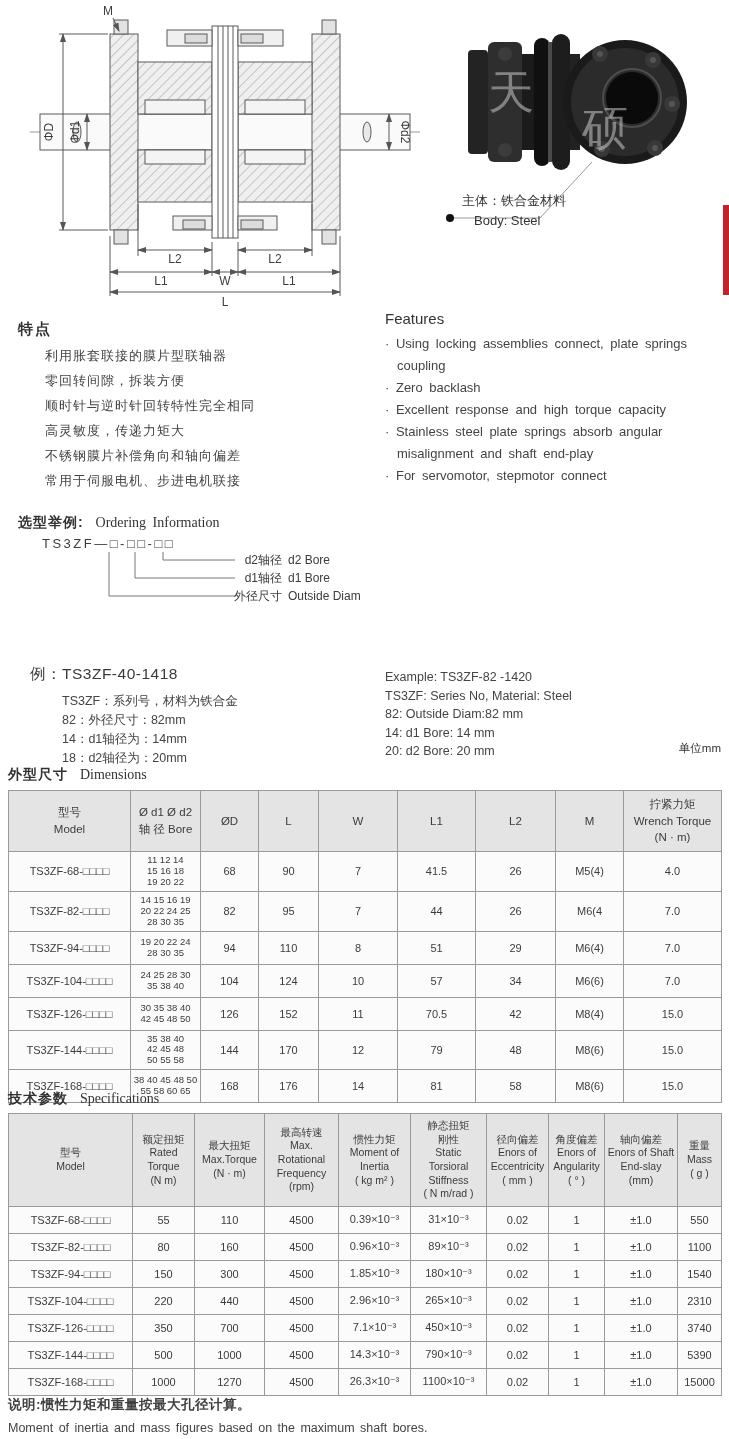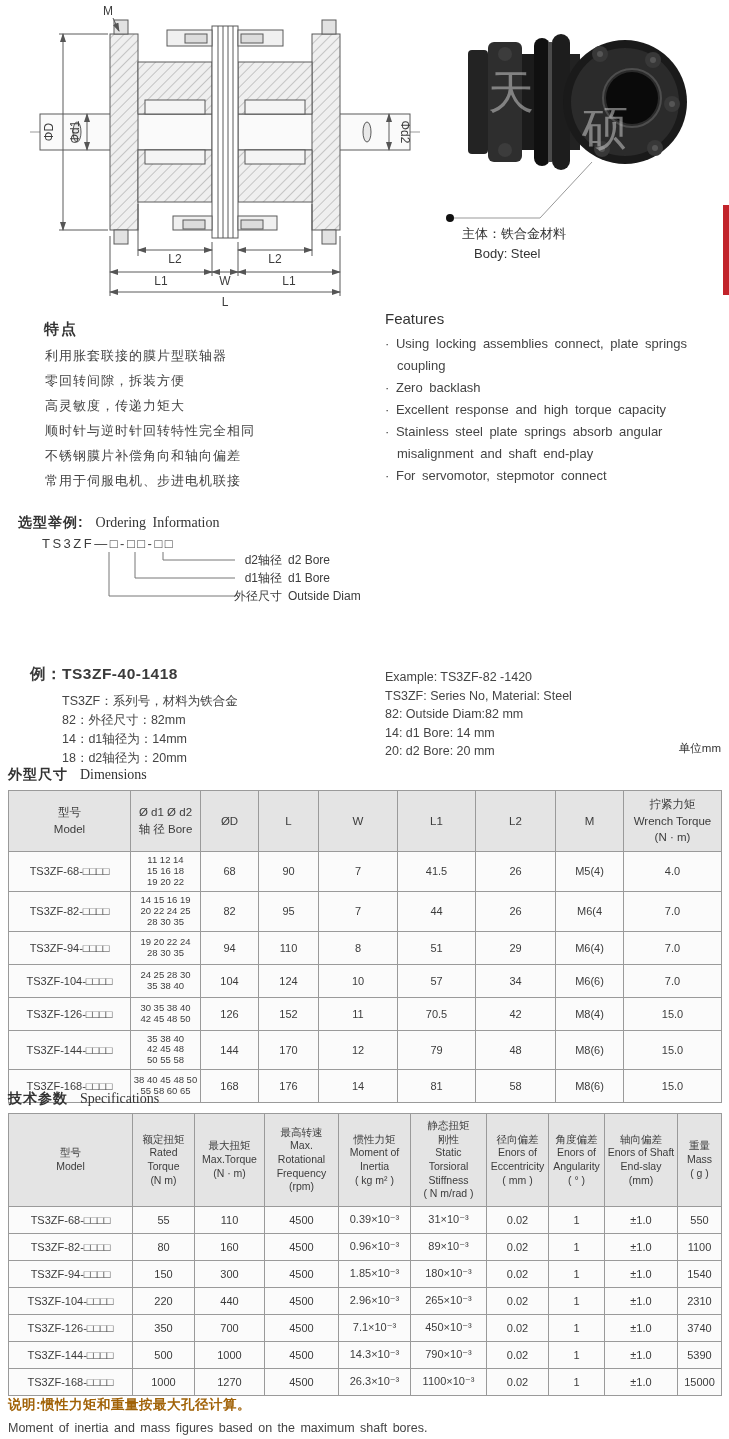--- a/index.html
+++ b/index.html
@@ -12,42 +12,42 @@
   .sec-title .cn{font-weight:700;letter-spacing:1px;}
   .sec-title .en{font-weight:400;margin-left:8px;word-spacing:3px;font-family:Liberation Serif, serif;}
   
   .feat-cn-list .li{font-size:13px;line-height:25px;letter-spacing:1px;color:#444;}
   
   .feat-en-list{width:330px;}
   .feat-en-list .li{font-size:13px;line-height:22px;color:#444;word-spacing:3px;
                     padding-left:12px;text-indent:-12px;}
   .feat-en-list .li::before{content:"· ";}
   
-  .ex-title{font-size:15.5px;font-weight:700;color:#3a3a3a;letter-spacing:.5px;}
+  .ex-title{font-size:15.5px;font-weight:400;color:#3a3a3a;letter-spacing:.5px;}
   .ex-lines .li{font-size:12.5px;line-height:19px;color:#444;}
   .ex-en .li{font-size:12.5px;line-height:18.5px;color:#444;}
   
   .caption{font-size:13px;color:#333;}
   .caption .l2{padding-left:12px;margin-top:3px;}
   
   .red-tab{right:0;top:205px;width:6px;height:90px;background:#c2242b;}
   
   .unit{font-size:11.5px;color:#333;}
   
   table{border-collapse:collapse;table-layout:fixed;background:#fbfbfb;}
   th,td{border:1px solid #9a9a9a;text-align:center;vertical-align:middle;
         white-space:pre-line;color:#3c3c3c;}
   thead th{background:#e4e4e4;font-weight:400;}
   .dims th{font-size:11.5px;line-height:1.45;padding:5px 1px;}
   .dims td{font-size:11px;padding:3px 1px;height:26px;}
   .dims td:nth-child(2){font-size:9.5px;line-height:1.15;}
   .specs th{font-size:10.5px;line-height:1.3;padding:5px 0;}
   .specs td{font-size:11px;padding:2px 0;height:22px;}
   
-  .note-cn{font-size:13.5px;font-weight:700;color:#a16207;letter-spacing:.5px;}
+  .note-cn{font-size:13.5px;font-weight:700;color:#404040;letter-spacing:.5px;}
   .note-en{font-size:12.5px;color:#444;margin-top:7px;word-spacing:2px;}
 </style>
 </head>
 <body>
 
 <div class="page">
 
   <svg class="abs" style="left:15px;top:4px;" width="420" height="306" viewBox="0 0 420 306">
     <defs>
       <pattern id="hat" width="7" height="7" patternUnits="userSpaceOnUse" patternTransform="rotate(45)">
@@ -166,33 +166,33 @@
       <circle cx="162" cy="147" r="3" fill="#555"></circle>
     </g>
     <g fill="#c8c8c8" opacity="0.55" font-size="46">
       <text x="48" y="106">天</text>
       <text x="142" y="142">硕</text>
     </g>
     <polyline points="14,216 100,216 152,160" stroke="#999" fill="none"></polyline>
     <circle cx="10" cy="216" r="4" fill="#111"></circle>
   </svg>
 
-  <div class="abs caption" style="left:462px;top:225px;">
+  <div class="abs caption" style="left:462px;top:192px;">
     <div class="l1">主体：铁合金材料</div>
     <div class="l2">Body: Steel</div>
   </div>
 
   <div class="abs red-tab"></div>
 
-  <div class="abs" style="left:18px;top:320px;font-size:15px;font-weight:700;letter-spacing:2px;color:#333;margin-left:26px;">特点</div>
+  <div class="abs" style="left:18px;top:320px;font-size:15px;font-weight:700;letter-spacing:2px;color:#333;">特点</div>
   <div class="abs feat-cn-list" style="left:45px;top:343px;">
       <div class="li">利用胀套联接的膜片型联轴器</div>
       <div class="li">零回转间隙，拆装方便</div>
+      <div class="li">顺时针与逆时针回转特性完全相同</div>
       <div class="li">高灵敏度，传递力矩大</div>
-      <div class="li">顺时针与逆时针回转特性完全相同</div>
       <div class="li">不锈钢膜片补偿角向和轴向偏差</div>
       <div class="li">常用于伺服电机、步进电机联接</div>
     </div>
 
   <div class="abs" style="left:385px;top:310px;font-size:15px;color:#333;">Features</div>
   <div class="abs feat-en-list" style="left:385px;top:333px;">
       <div class="li">Using locking assemblies connect, plate springs coupling</div>
       <div class="li">Zero backlash</div>
       <div class="li">Excellent response and high torque capacity</div>
       <div class="li">Stainless steel plate springs absorb angular misalignment and shaft end-play</div>

